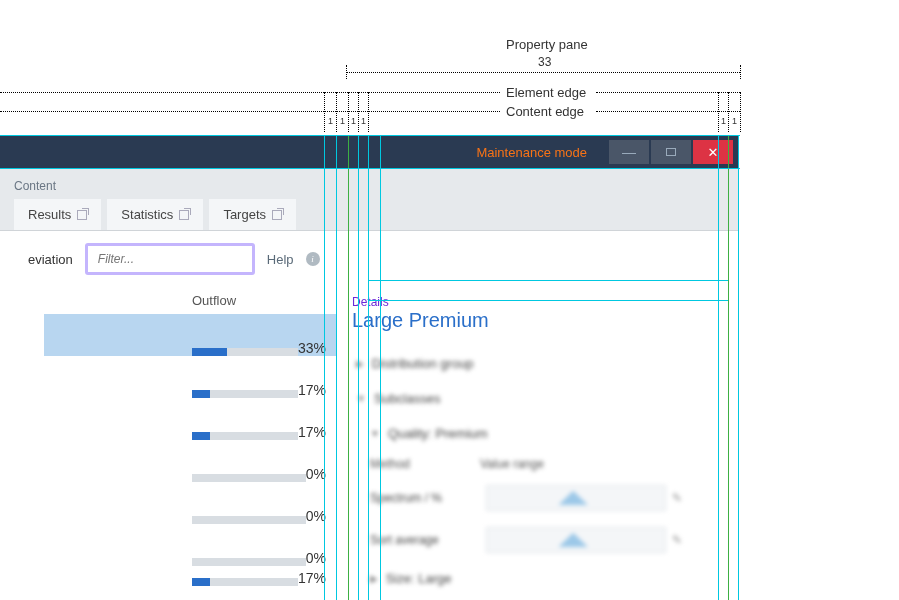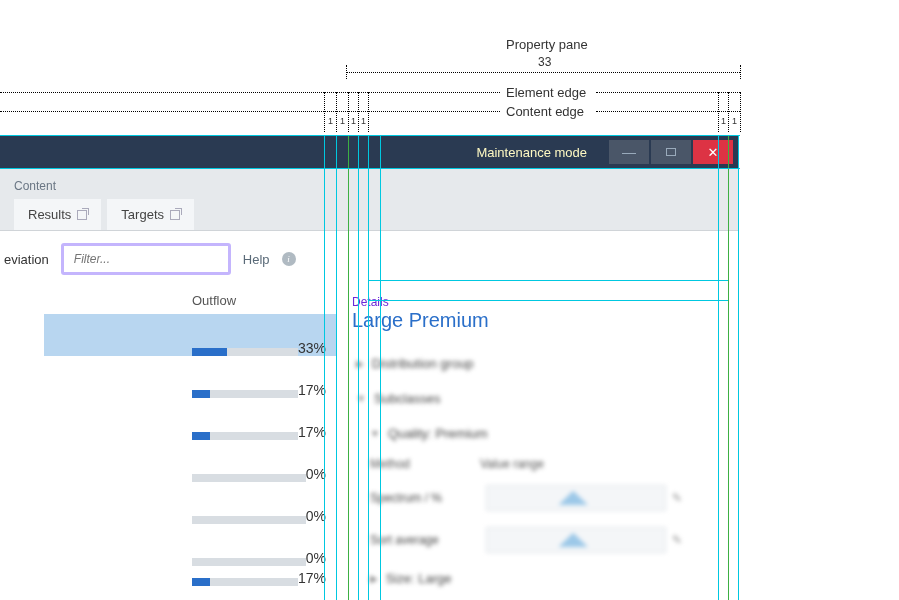--- a/index.html
+++ b/index.html
@@ -13,36 +13,36 @@
 .ann-vert { position: absolute; border-left: 1px dotted #000; }
 .ann-tick { position: absolute; font-size: 9px; color: #333; }
 
 .cyan-line { position: absolute; border-left: 1px solid #00c8e0; z-index: 50; }
 .cyan-h { position: absolute; border-top: 1px solid #00c8e0; z-index: 50; }
 .green-line { position: absolute; border-left: 1px solid #3cb043; z-index: 50; }
 
 
 .window { position: absolute; top: 135px; left: 0; right: 160px; bottom: 0; background: #fff; }
 .titlebar { height: 34px; background: #2a3a52; display: flex; align-items: center; justify-content: flex-end; padding-right: 0; }
-.title-text { color: #fef9c3; font-size: 13px; margin-right: 20px; }
+.title-text { color: #f97316; font-size: 13px; margin-right: 20px; }
 .win-btn { width: 40px; height: 24px; display: flex; align-items: center; justify-content: center; margin-left: 2px; }
 .win-btn.min { background: #4a5668; color: #9ab; font-size: 14px; }
 .win-btn.max { background: #4a5668; color: #9ab; }
 .win-btn.close { background: #d34; color: #fff; margin-right: 6px; }
 
 
 .header-grey { background: #e6e9ec; padding: 10px 14px 0; border-bottom: 1px solid #d0d4d8; }
 .monitor-label { font-size: 12px; color: #6a7684; margin-bottom: 6px; }
 .tabs { display: flex; gap: 6px; }
 .tab { background: #f4f6f8; padding: 8px 14px; font-size: 13px; color: #444; display: flex; align-items: center; gap: 6px; cursor: pointer; }
 .tab .popout { width: 10px; height: 10px; border: 1px solid #aab; position: relative; }
 .tab .popout::after { content: ""; position: absolute; top: -3px; right: -3px; width: 6px; height: 6px; border-top: 1px solid #aab; border-right: 1px solid #aab; }
 
 
-.filter-row { display: flex; align-items: center; padding: 12px 4px; gap: 12px; }
+.filter-row { display: flex; align-items: center; padding: 12px 28px; gap: 12px; }
 .eviation { font-size: 13px; color: #333; }
 .filter-input { border: 3px solid #c4b5fd; border-radius: 3px; padding: 6px 10px; font-size: 12px; font-style: italic; color: #999; width: 170px; }
 .help { font-size: 13px; color: #5a6a78; display: flex; align-items: center; gap: 12px; }
 .info-icon { width: 14px; height: 14px; border-radius: 50%; background: #b0bac2; color: #fff; display: inline-flex; align-items: center; justify-content: center; font-size: 9px; font-style: italic; font-family: serif; }
 
 
 .split { display: flex; height: calc(100% - 34px - 80px - 42px); }
 .left { width: 336px; padding-left: 44px; }
 .right { flex: 1; padding: 8px 16px; }
 
@@ -127,20 +127,24 @@
   </div>
 
   <div class="header-grey">
     <div class="monitor-label">Content</div>
     <div class="tabs">
       <div class="tab">
         <span>Results</span>
         <span class="popout"></span>
       </div>
       <div class="tab">
+        <span>Statistics</span>
+        <span class="popout"></span>
+      </div>
+      <div class="tab">
         <span>Targets</span>
         <span class="popout"></span>
       </div>
     </div>
   </div>
 
   <div class="filter-row">
     <span class="eviation">eviation</span>
     <input class="filter-input" placeholder="Filter..." style="">
     <span class="help">

